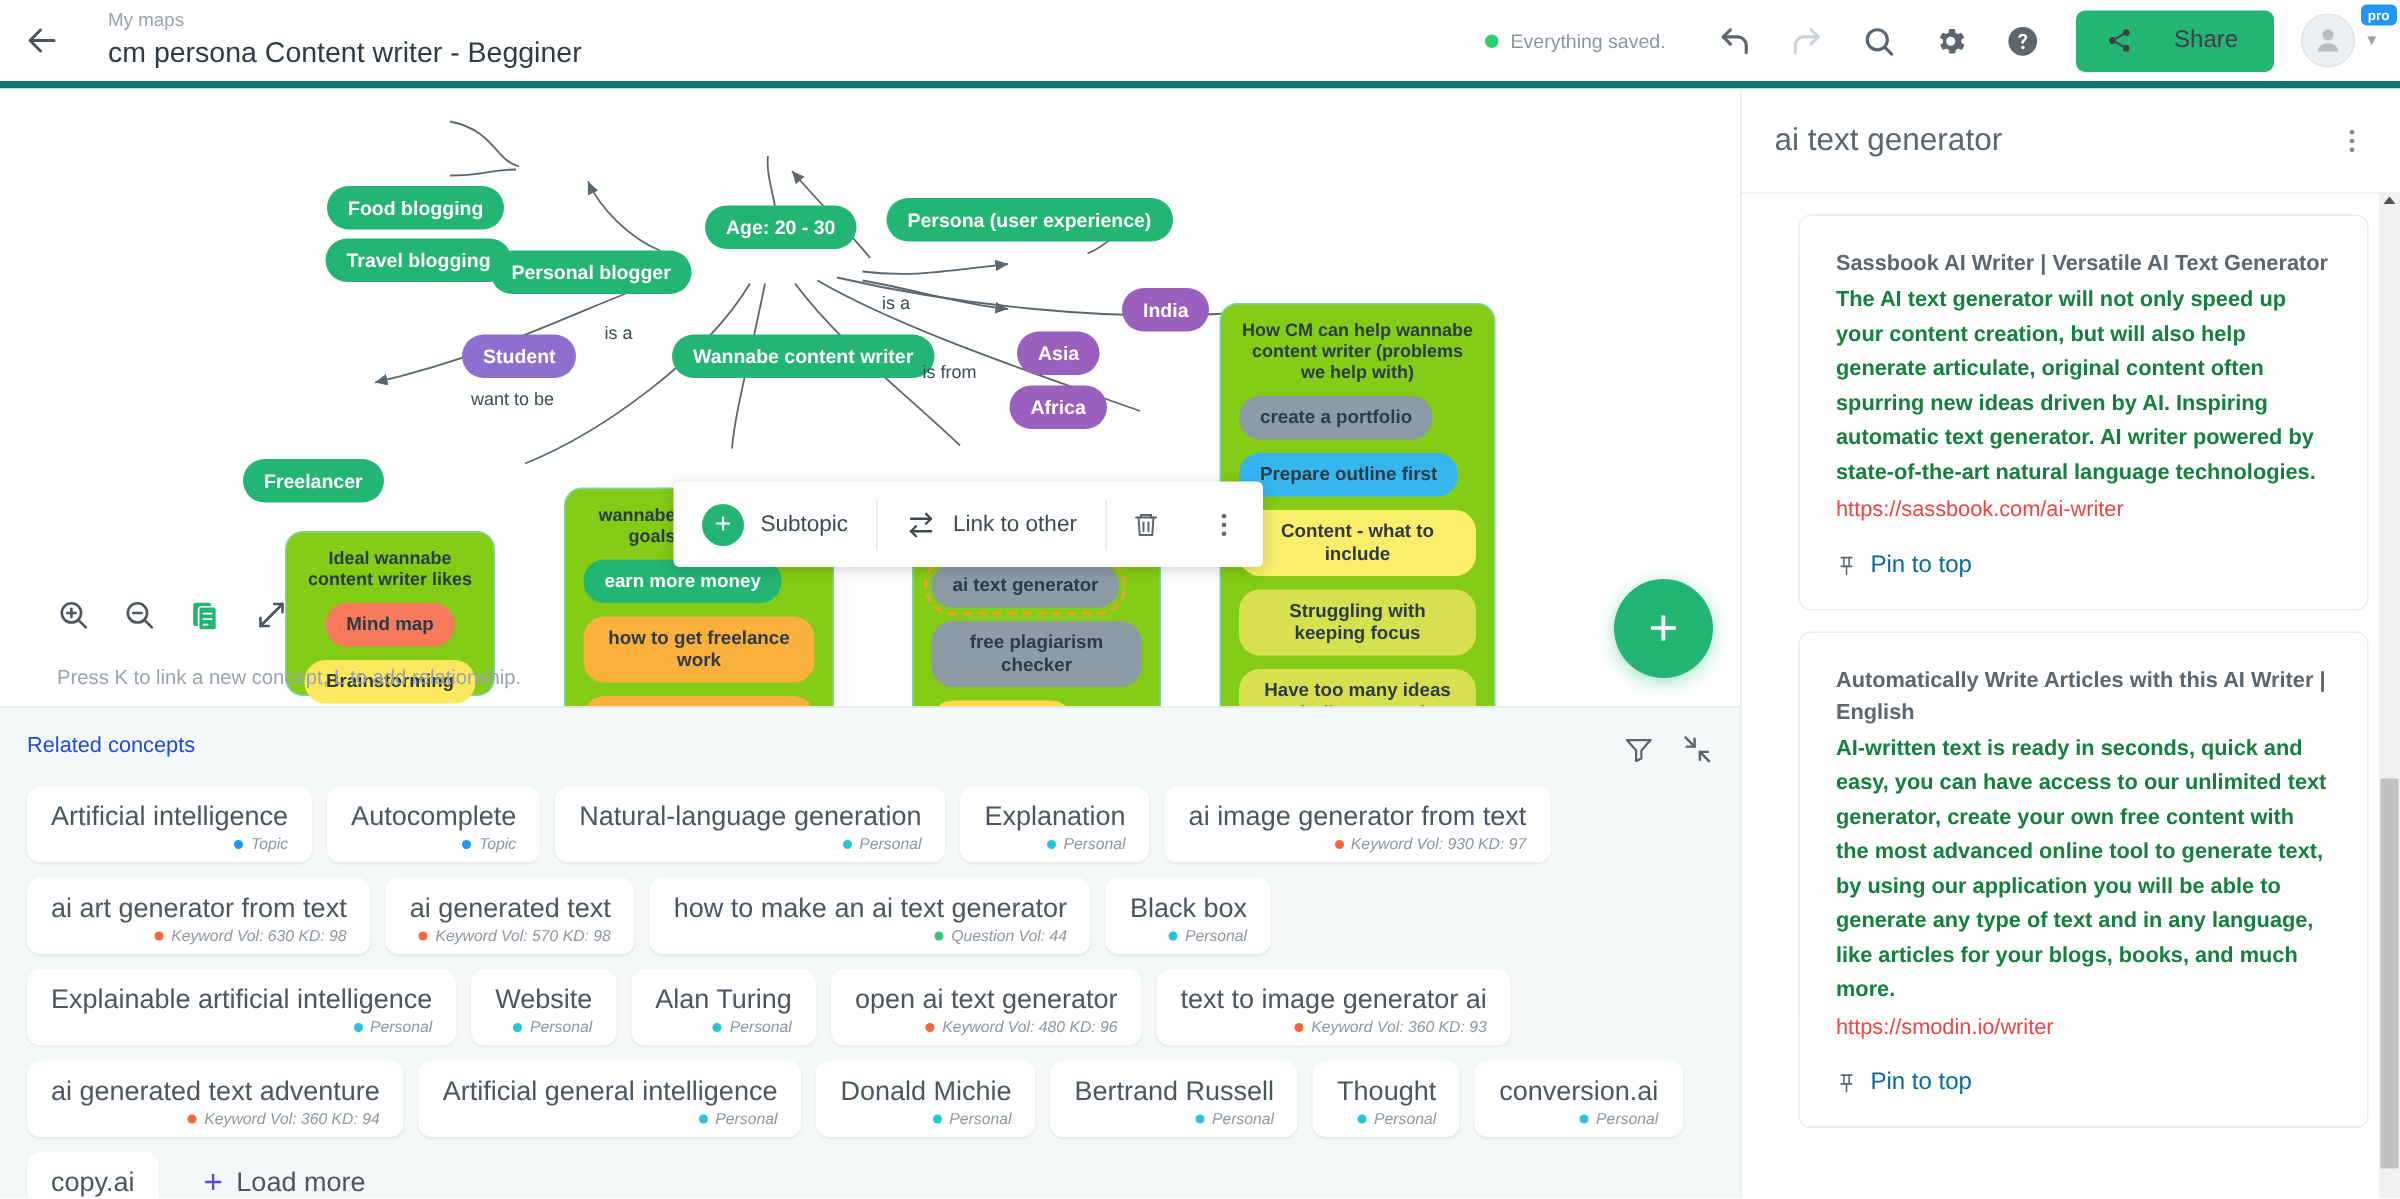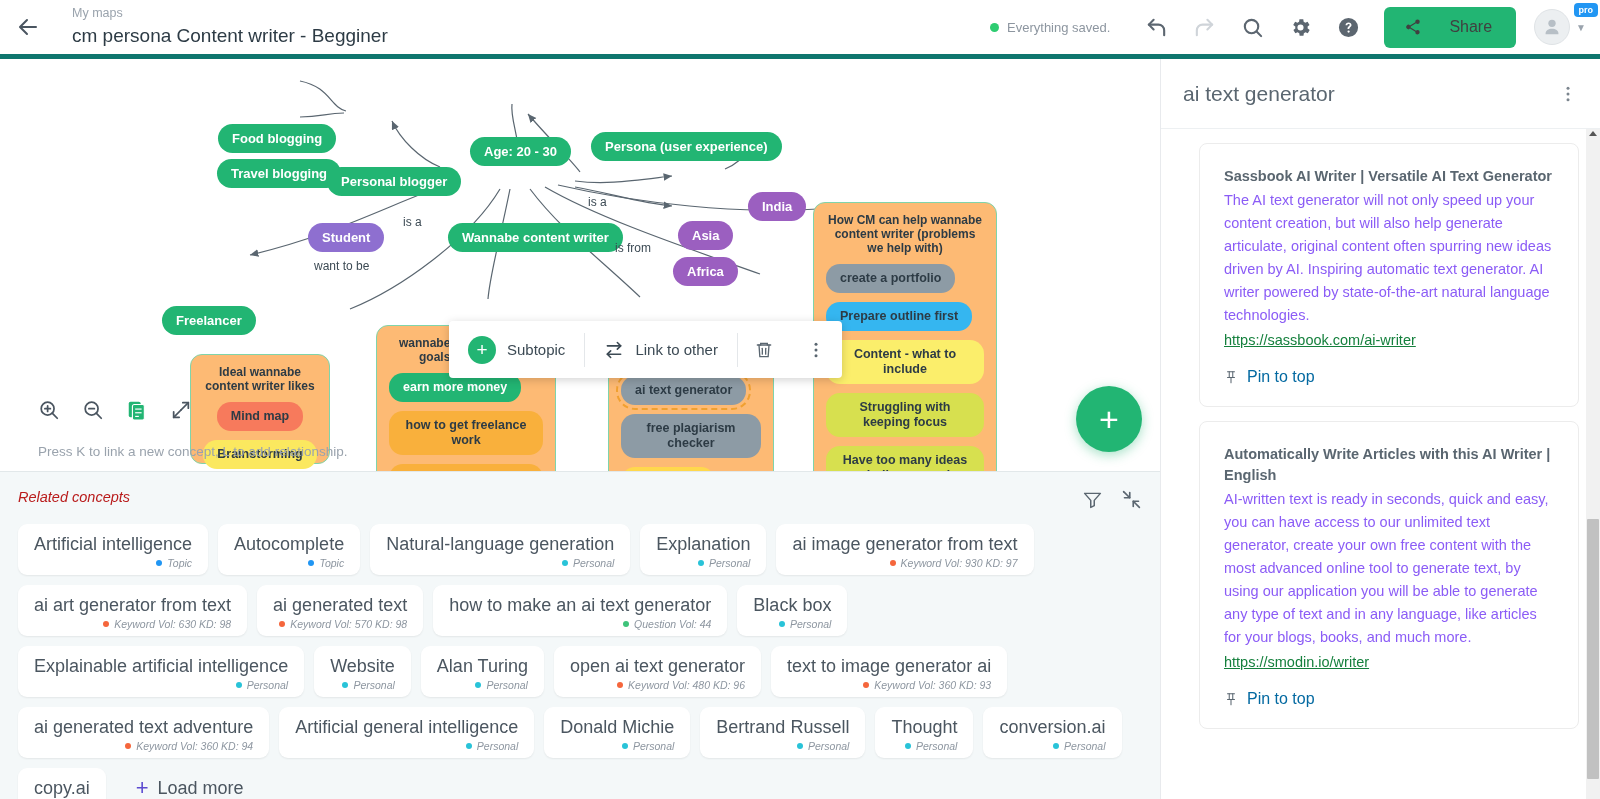--- a/index.html
+++ b/index.html
@@ -69,21 +69,21 @@
   }
   .n-green { background: #22b573; }
   .n-purple { background: #8e6fd0; }
   .n-violet { background: #9b5fc0; }
   .edge-label {
     position: absolute; font-size: 12px; color: #3c4a54; background: transparent;
   }
 
   
   .groupbox {
-    position: absolute; background: #fdba74; border: 1.5px solid #7fd4ab;
+    position: absolute; background: #84cc16; border: 1.5px solid #7fd4ab;
     border-radius: 12px; padding: 10px 12px;
   }
   .group-title {
     font-size: 12px; font-weight: bold; color: #2d3b45; text-align: center;
     line-height: 14px; margin-bottom: 9px;
   }
   .chip {
     border-radius: 14px; font-size: 12.5px; font-weight: bold; color: #2d3b45;
     padding: 7px 14px; margin-bottom: 9px; display: inline-block; text-align: center;
     line-height: 15px; cursor: pointer;
@@ -132,21 +132,21 @@
     font-size: 34px; box-shadow: 0 3px 12px rgba(34,181,115,.4); cursor: pointer; z-index: 20;
     line-height: 1;
   }
 
   
   .related {
     position: absolute; left: 0; top: 471px; width: 1160px; height: 328px;
     background: #f4f8f9; border-top: 1px solid #e2e8ea; padding: 17px 18px 0 18px;
   }
   .related-head { display: flex; align-items: flex-start; }
-  .related-title { font-size: 14.5px; color: #b91c1c; font-style: italic; }
+  .related-title { font-size: 14.5px; color: #1d4ed8; }
   .related-actions { margin-left: auto; display: flex; gap: 18px; color: #5a6670; }
   .related-actions .ra { cursor: pointer; display:flex; }
   .related-actions svg { width: 21px; height: 21px; }
   .chips-wrap { display: flex; flex-wrap: wrap; gap: 10px; margin-top: 14px; }
   .rc {
     background: #fff; border-radius: 9px; padding: 9px 16px 6px 16px;
     box-shadow: 0 1px 2px rgba(0,0,0,.07); cursor: pointer; min-width: 60px;
   }
   .rc-label { font-size: 18px; color: #4b5660; line-height: 23px; white-space: nowrap; }
   .rc-meta {
@@ -174,22 +174,22 @@
   .rp-kebab svg { width: 20px; height: 20px; }
   .rp-body {
     position: absolute; top: 70px; left: 0; width: 440px; height: 670px;
     overflow: hidden; padding: 14px 22px 0 38px;
   }
   .result-card {
     border: 1px solid #ececec; border-radius: 8px; padding: 22px 24px 20px 24px;
     margin-bottom: 14px; background: #fff;
   }
   .rc-title { font-size: 14.5px; font-weight: bold; color: #5a6670; line-height: 21px; }
-  .rc-desc { font-size: 14.5px; color: #8b5cf6; line-height: 23px; margin-top: 2px; }
-  .rc-url { font-size: 14.5px; color: #15803d; line-height: 23px; margin-top: 2px; text-decoration: underline; }
+  .rc-desc { font-size: 14.5px; color: #15803d; line-height: 23px; margin-top: 2px; font-weight: bold; }
+  .rc-url { font-size: 14.5px; color: #ef4444; line-height: 23px; margin-top: 2px; }
   .pin { display: flex; align-items: center; gap: 9px; margin-top: 16px; cursor: pointer; }
   .pin svg { width: 14px; height: 14px; color: #5a6670; }
   .pin-label { font-size: 16px; color: #0369a1; }
   .rp-scrollbar {
     position: absolute; right: 0; top: 70px; width: 14px; height: 670px; background: #f1f1f1;
   }
   .rp-scroll-up {
     position: absolute; top: 2px; left: 3px; width: 0; height: 0;
     border-left: 4px solid transparent; border-right: 4px solid transparent;
     border-bottom: 5px solid #555; cursor:pointer;

